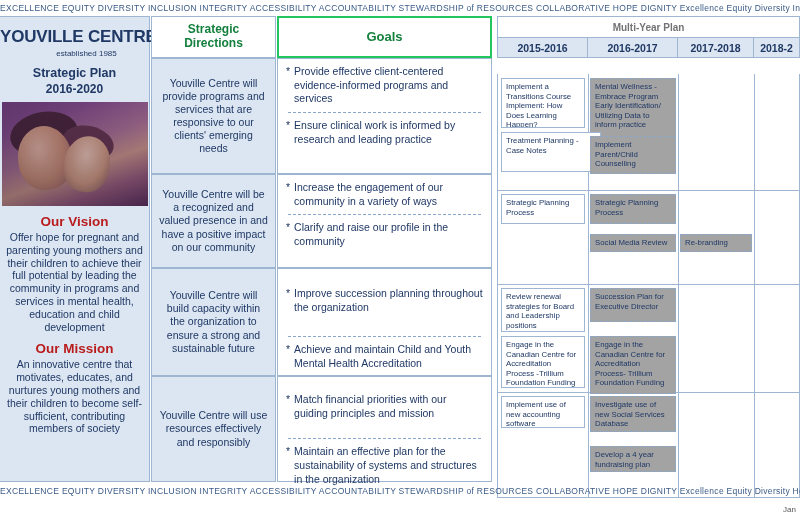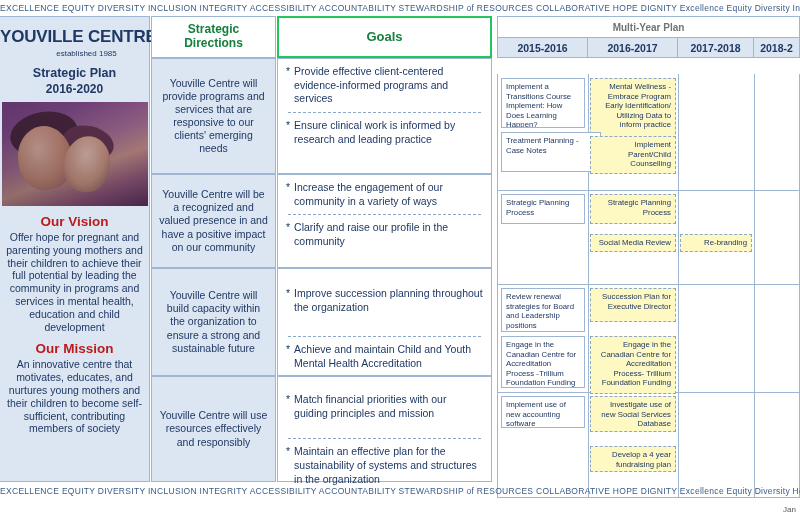--- a/index.html
+++ b/index.html
@@ -168,21 +168,21 @@
     border:1px solid #9fb6d3;
     border-top:none;
   }
   .gcell {
     position:absolute;
     font-size:7.8px; color:#1f3864; line-height:1.22;
     padding:3px 4px;
     overflow:hidden;
   }
   .gcell.box { border:1px solid #9fb6d3; background:#ffffff; }
-  .gcell.dash { border:1px dashed #8aa6c8; background:#fef9c3;text-align:right; }
+  .gcell.dash { border:1px dashed #8aa6c8; background:#a3a3a3; }
   .vline {
     position:absolute; top:0; bottom:0; width:0; border-left:1px solid #9fb6d3;
   }
   .hline {
     position:absolute; left:0; right:0; height:0; border-top:1px solid #9fb6d3;
   }
   .footer-note {
     position:absolute; right:4px; top:505px;
     font-size:8px; color:#555; 
   }

